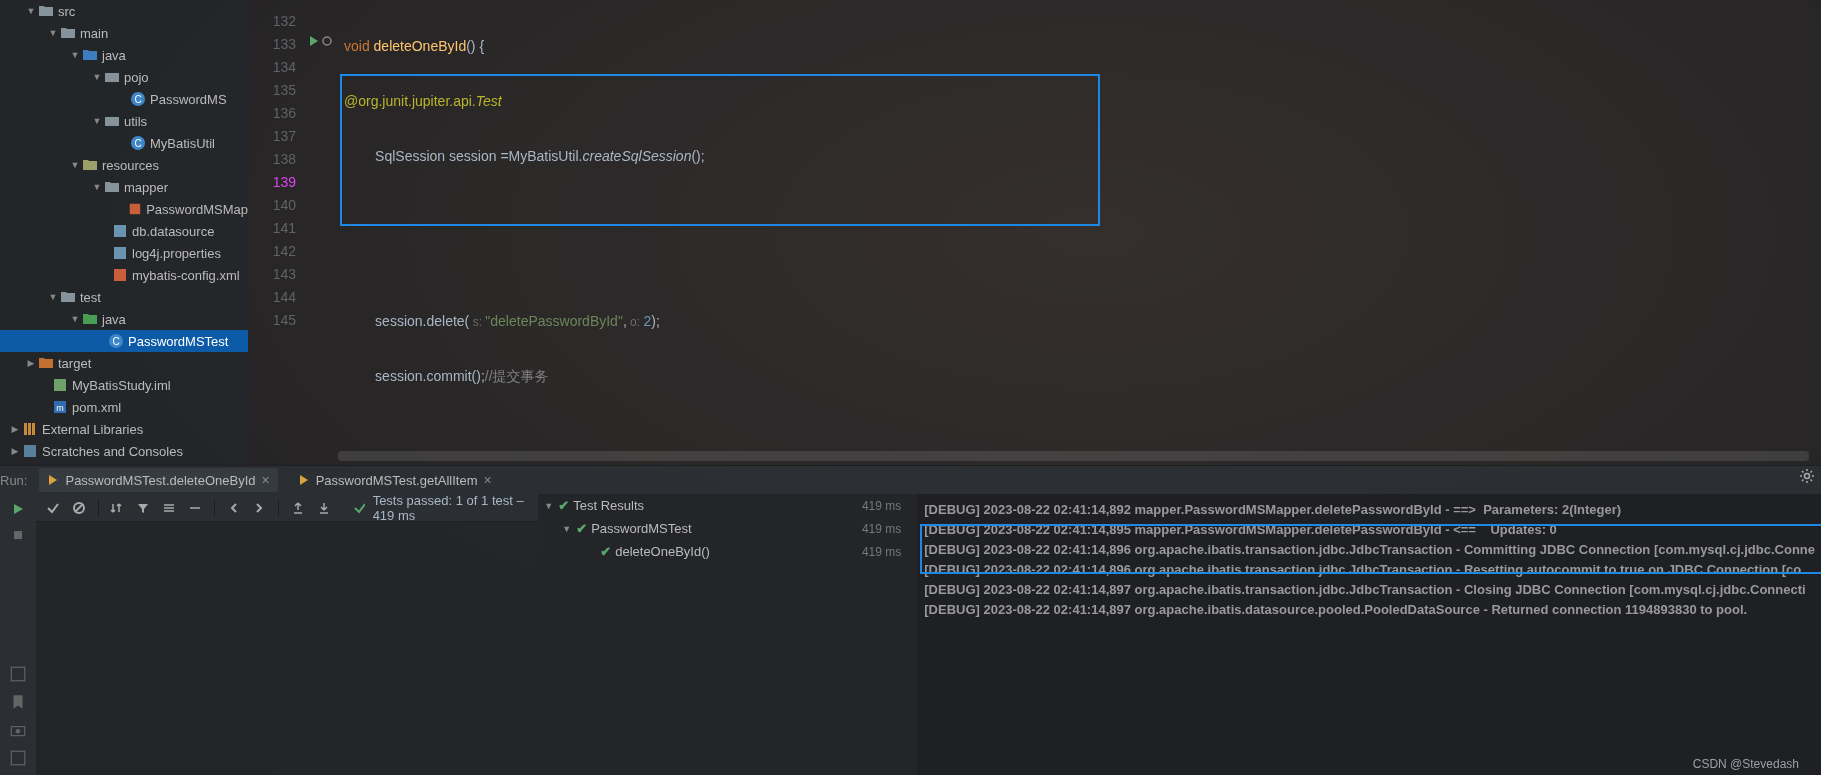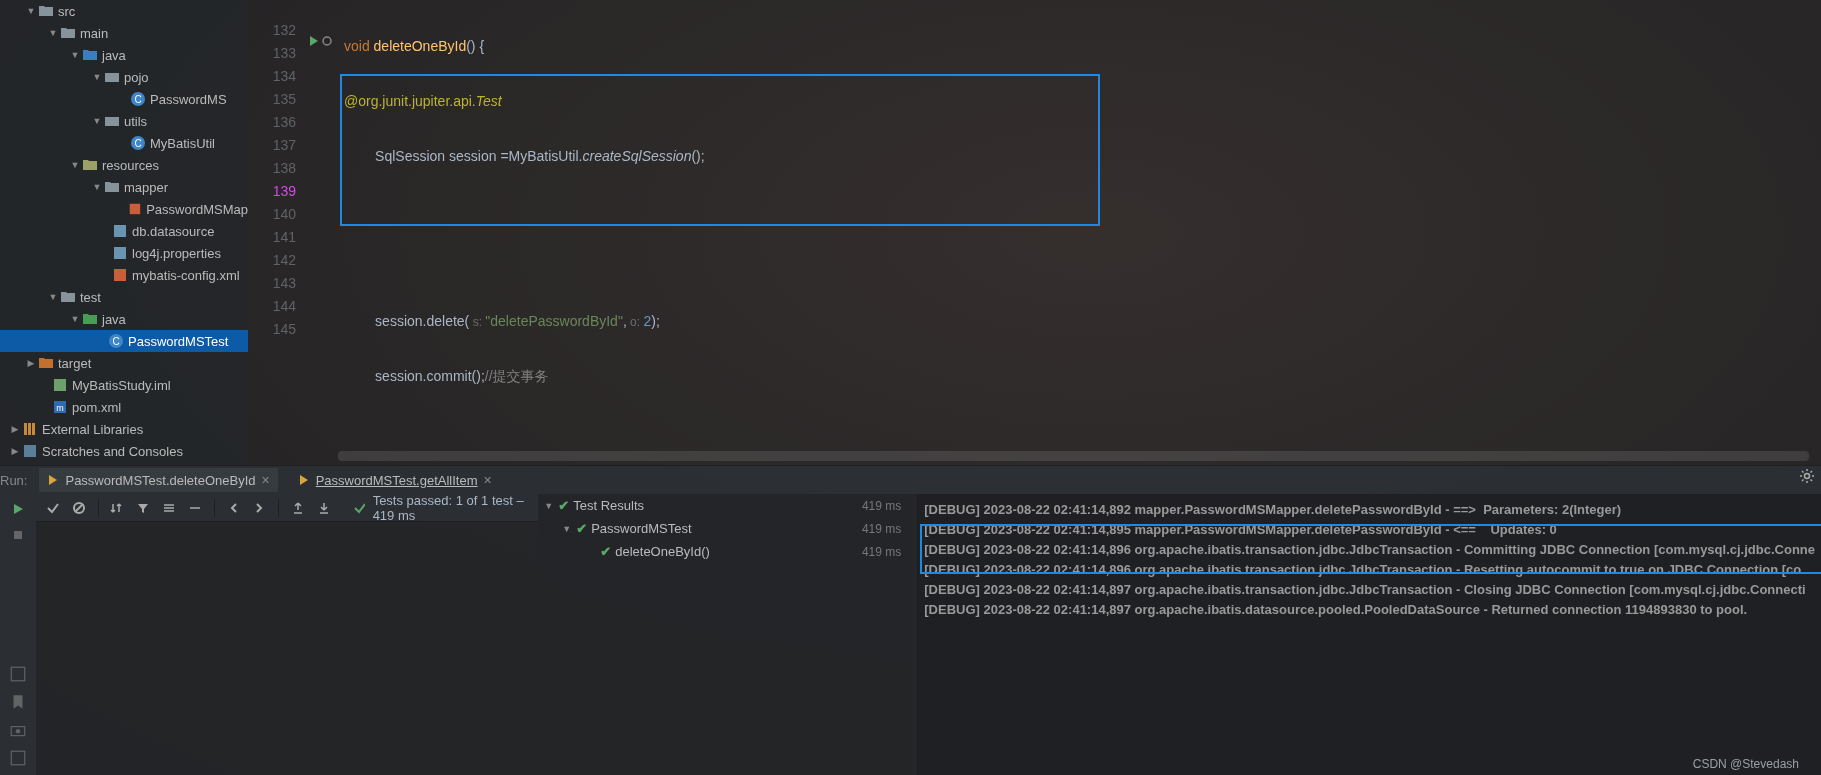--- a/index.html
+++ b/index.html
@@ -33,21 +33,21 @@
 .tree-row .arrow { width: 14px; display: inline-flex; justify-content: center; align-items:center; font-size:9px; color:#888; }
 .tree-row .icon { width: 16px; height: 16px; display: inline-flex; align-items:center; justify-content:center; margin-right: 4px; }
 .editor {
   flex: 1;
   position: relative;
   background: rgba(30,30,34,0.25);
   font-family: "JetBrains Mono","Consolas",monospace;
   font-size: 14px;
   overflow: hidden;
 }
-.gutter { position:absolute; left:0; top:0; width:60px; text-align:right; color:#5f6367; padding-top:22px; }
+.gutter { position:absolute; left:0; top:0; width:60px; text-align:right; color:#5f6367; padding-top:13px; }
 .gutter div { height: 23px; padding-right: 12px; }
 .gutter .cur { color:#d946ef; }
 .gutter-icons { position:absolute; left:60px; top:0; width:34px; padding-top:6px;}
 .gutter-icons div{ height:23px; display:flex; align-items:center; gap:2px;}
 .code { position:absolute; left:96px; top:6px; white-space: pre; }
 .code div { height: 23px; }
 .c-anno { color:#bbb529; }
 .c-kw { color:#cc7832; }
 .c-fn { color:#ffc66d; }
 .c-str { color:#6a8759; }
@@ -377,21 +377,21 @@
       <svg width="12" height="12">
           <polygon points="2,1 10,6 2,11" fill="#d9a43b"></polygon>
         </svg>
       <span style="margin-left:6px;">PasswordMSTest.deleteOneById</span>
       <span class="close">×</span>
     </div>
     <div class="run-tab">
       <svg width="12" height="12">
           <polygon points="2,1 10,6 2,11" fill="#d9a43b"></polygon>
         </svg>
-      <span style="margin-left:6px;text-decoration:underline;">PasswordMSTest.getAllItem</span>
+      <span style="margin-left:6px;">PasswordMSTest.getAllItem</span>
       <span class="close">×</span>
     </div>
   </div>
   <div class="run-body">
     <div class="run-gutter">
       <button>
           <svg width="14" height="14">
             <polygon points="3,2 12,7 3,12" fill="#59a869"></polygon>
           </svg>
         </button>

